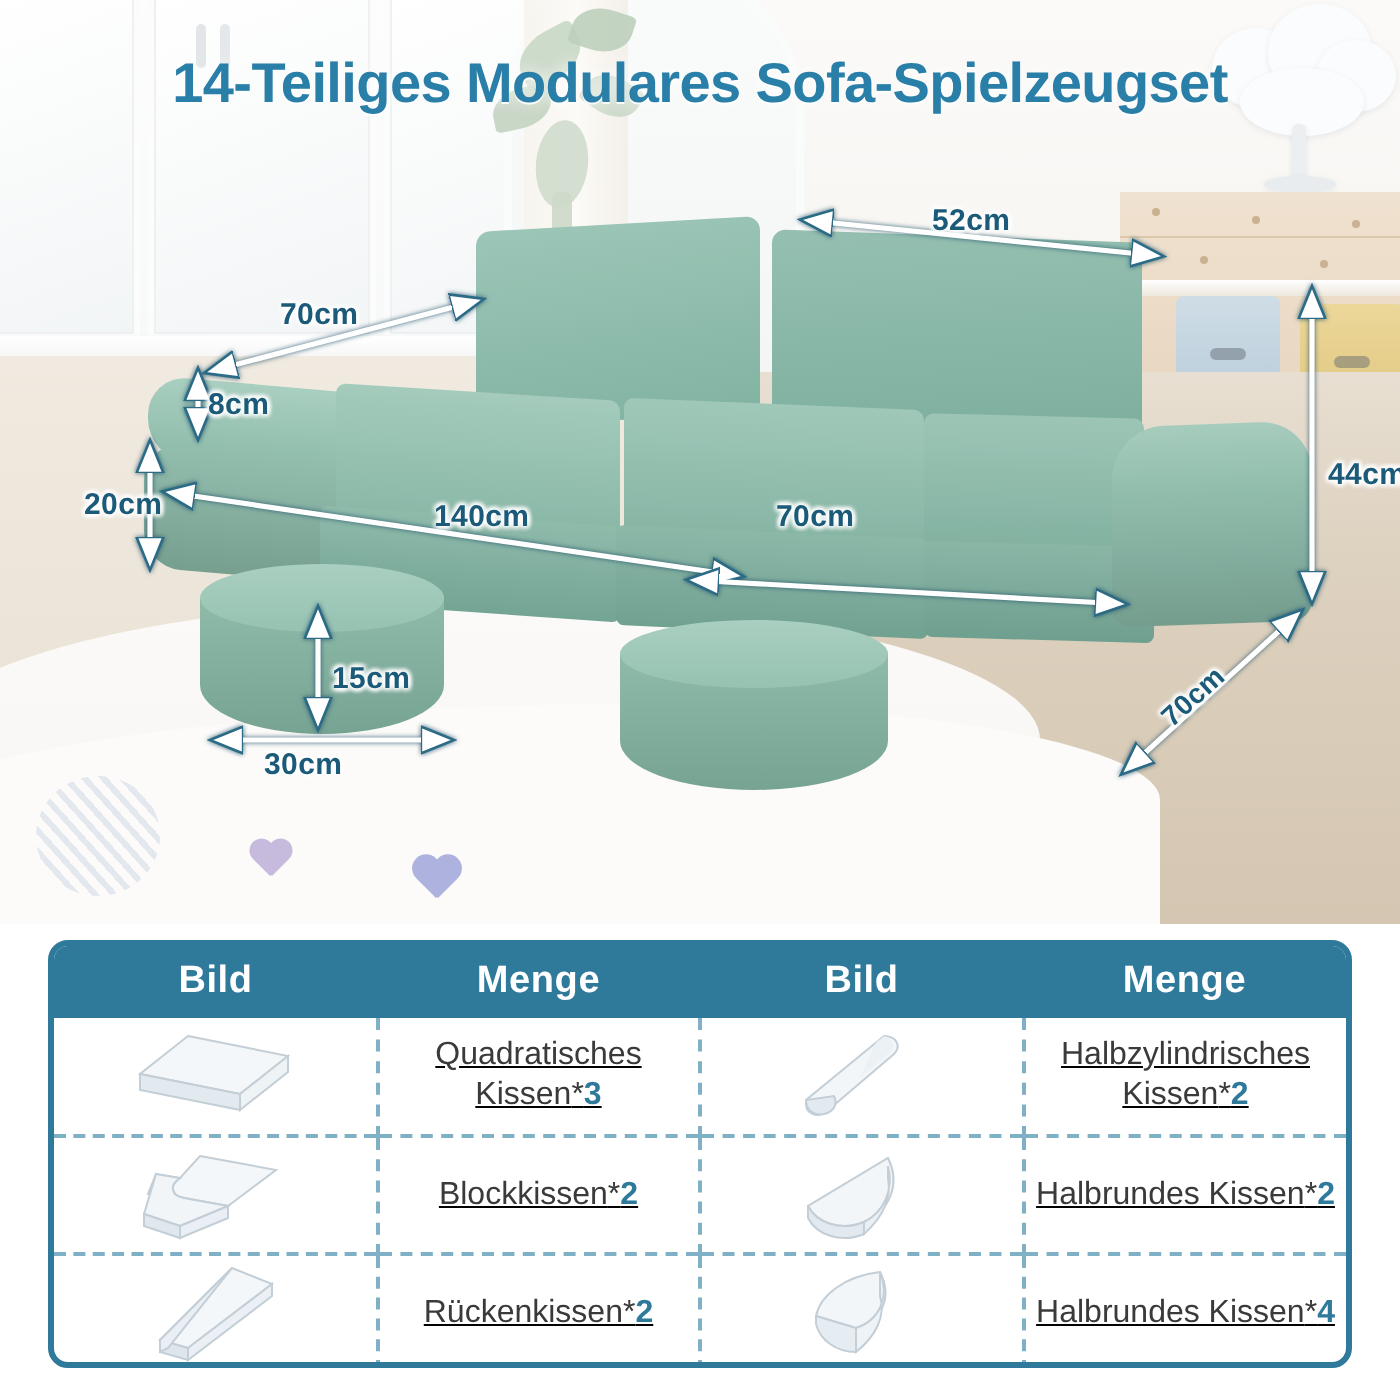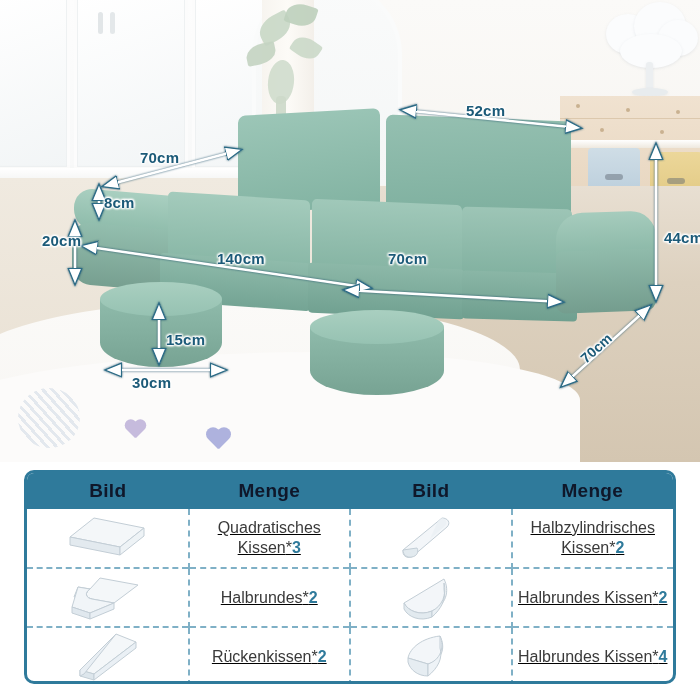--- a/index.html
+++ b/index.html
@@ -142,21 +142,21 @@
 
   
   .dim-label { position: absolute; font-weight: bold; font-size: 15px; color: #1b5a78;
                letter-spacing: .2px; white-space: nowrap;
                text-shadow: 0 0 3px #fff, 0 0 3px #fff, 1px 1px 2px #fff, -1px -1px 2px #fff, 1px -1px 2px #fff, -1px 1px 2px #fff; }
 
   
   .table-wrap { position: absolute; left: 24px; top: 470px; width: 652px; height: 214px;
                 border: 3px solid #2f7a9b; border-radius: 10px; background: #ffffff; overflow: hidden; }
   table.parts { width: 100%; height: 100%; border-collapse: collapse; table-layout: fixed; }
-  table.parts thead th { background: #2f7a9b; color: #0f172a; font-size: 19px; font-weight: bold;
+  table.parts thead th { background: #2f7a9b; color: #ffffff; font-size: 19px; font-weight: bold;
                          height: 36px; letter-spacing: .3px; }
   table.parts td { border-top: 2px dashed #7fb0c6; border-left: 2px dashed #7fb0c6;
                    text-align: center; vertical-align: middle; height: 59px; text-decoration: underline; }
   table.parts tbody tr:first-child td { border-top: none; }
   table.parts td:first-child, table.parts th:first-child { border-left: none; }
   .col-img { width: 25%; }
   .col-txt { width: 25%; margin-top: 18px; }
   .part-label { font-size: 16px; color: #3a3a3a; line-height: 1.25; font-family: "Liberation Sans", sans-serif; }
   .part-qty { color: #2f7a9b; font-weight: bold; }
   .shape-cell { display: flex; align-items: center; justify-content: center; height: 100%; }
@@ -285,29 +285,30 @@
 
         <line x1="159" y1="305" x2="159" y2="363" marker-start="url(#ah2)" marker-end="url(#ah)"></line>
 
         <line x1="107" y1="370" x2="225" y2="370" marker-start="url(#ah2)" marker-end="url(#ah)"></line>
       </g>
     </svg>
 
     <div class="dim-label" style="left:140px;top:149px;">70cm</div>
     <div class="dim-label" style="left:466px;top:102px;">52cm</div>
     <div class="dim-label" style="left:104px;top:194px;">8cm</div>
-    <div class="dim-label" style="left:42px;top:232px;">20cm</div>
+    <div class="dim-label" style="left:42px;top:244px;">20cm</div>
     <div class="dim-label" style="left:217px;top:250px;">140cm</div>
     <div class="dim-label" style="left:388px;top:250px;">70cm</div>
     <div class="dim-label" style="left:664px;top:229px;">44cm</div>
     <div class="dim-label" style="left:578px;top:340px;transform:rotate(-42deg);font-size:14px;">70cm</div>
     <div class="dim-label" style="left:166px;top:331px;">15cm</div>
     <div class="dim-label" style="left:132px;top:374px;">30cm</div>
   </div>
 
+  <div class="title">14-Teiliges Modulares Sofa-Spielzeugset</div>
 
   <div class="table-wrap">
     <table class="parts">
       <thead>
         <tr>
           <th class="col-img">Bild</th>
           <th class="col-txt">Menge</th>
           <th class="col-img">Bild</th>
           <th class="col-txt">Menge</th>
         </tr>
@@ -352,21 +353,21 @@
                 <path d="M36,5 L74,12 L50,30 L28,26 C22,25 20,20 26,16 L36,5 Z" fill="#f4f7f9" stroke="#c3ced6" stroke-width="1"></path>
                 <path d="M10,24 L28,26 C22,25 20,20 26,16 L14,14 Z" fill="#eef3f6" stroke="#c3ced6" stroke-width="1"></path>
                 <path d="M14,14 L26,16 C20,20 22,25 28,26 L50,30 L26,40 L8,34 Z" fill="#f1f5f8" stroke="#c3ced6" stroke-width="1"></path>
                 <polygon points="8,34 26,40 26,46 8,40" fill="#e0e8ee" stroke="#c3ced6" stroke-width="1"></polygon>
                 <polygon points="26,40 50,30 50,36 26,46" fill="#e9eff4" stroke="#c3ced6" stroke-width="1"></polygon>
               </svg>
             </div>
           </td>
           <td>
             <div class="part-label">
-              <span>Halbrundes</span><span>*</span><span class="part-qty">2</span>
+              <span>Blockkissen</span><span>*</span><span class="part-qty">2</span>
             </div>
           </td>
           <td>
             <div class="shape-cell">
               <svg width="86" height="50" viewBox="0 0 86 50">
                 <path d="M56,6 C62,18 58,32 44,38 C32,43 20,38 16,30 L56,6 Z" fill="#f3f6f9" stroke="#c3ced6" stroke-width="1"></path>
                 <path d="M16,30 C20,38 32,43 44,38 L44,44 C32,49 20,44 16,36 Z" fill="#e2eaef" stroke="#c3ced6" stroke-width="1"></path>
                 <path d="M44,38 C54,33 59,22 56,10 L56,16 C58,27 53,36 44,44 Z" fill="#eaf0f4" stroke="#c3ced6" stroke-width="1"></path>
               </svg>
             </div>

